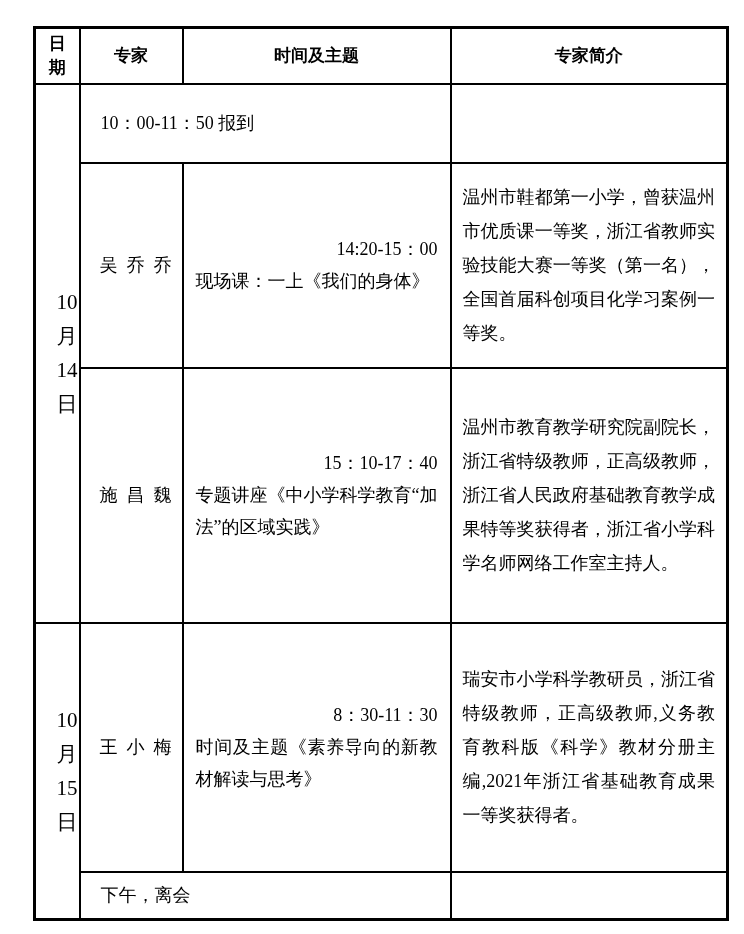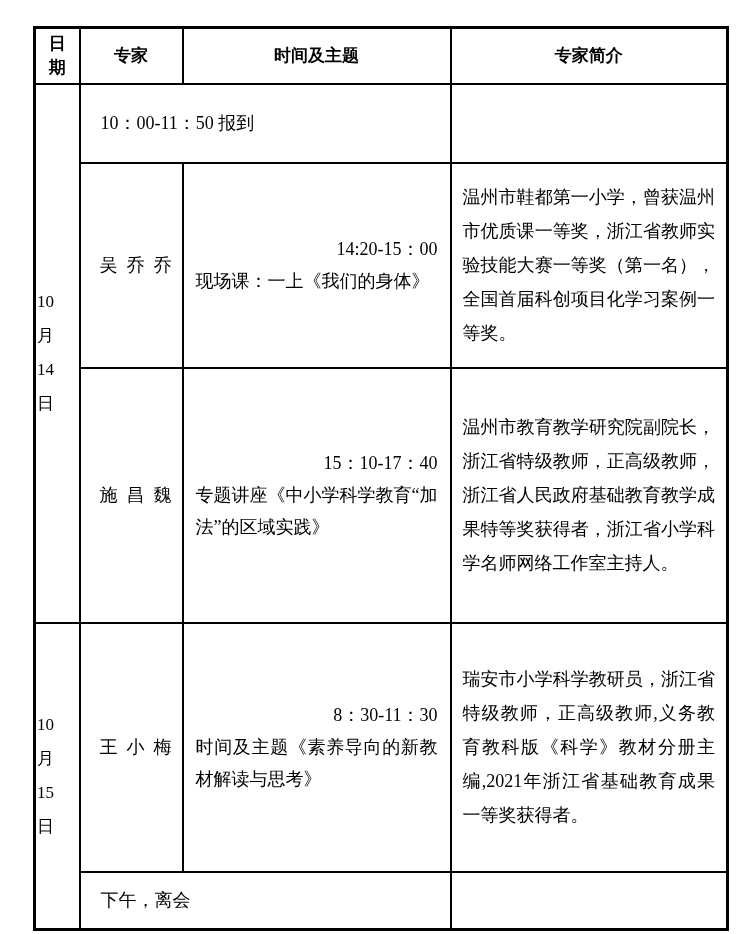--- a/index.html
+++ b/index.html
@@ -37,22 +37,22 @@
     font-size: 17px;
     font-weight: bold;
     text-align: center;
     line-height: 24px;
     padding: 2px 4px;
   }
   th.th-date {
     padding: 2px 12px; 
   }
   td.date-cell {
-    text-align: left;
-    font-size: 17px;
+    text-align: right;
+    font-size: 21px;
   }
   td.date-cell .date-line {
     display: block;
     line-height: 34px;
   }
   td.expert-cell {
     text-align: right;
     font-size: 18px;
     letter-spacing: 9px;
     padding-left: 9px; 
@@ -142,19 +142,19 @@
         <span class="date-line">日</span>
       </td>
       <td class="expert-cell">王小梅</td>
       <td class="tt-cell">
         <div class="time">8：30-11：30</div>
         <div class="topic">时间及主题《素养导向的新教材解读与思考》</div>
       </td>
       <td class="intro-cell">瑞安市小学科学教研员，浙江省特级教师，正高级教师,义务教育教科版《科学》教材分册主编,2021年浙江省基础教育成果一等奖获得者。</td>
     </tr>
 
-    <tr style="height:58px">
+    <tr style="height:48px">
       <td class="span-cell" colspan="2">下午，离会</td>
       <td class="intro-cell"></td>
     </tr>
   </tbody>
     </table>
 </div>
 
 </body></html>

